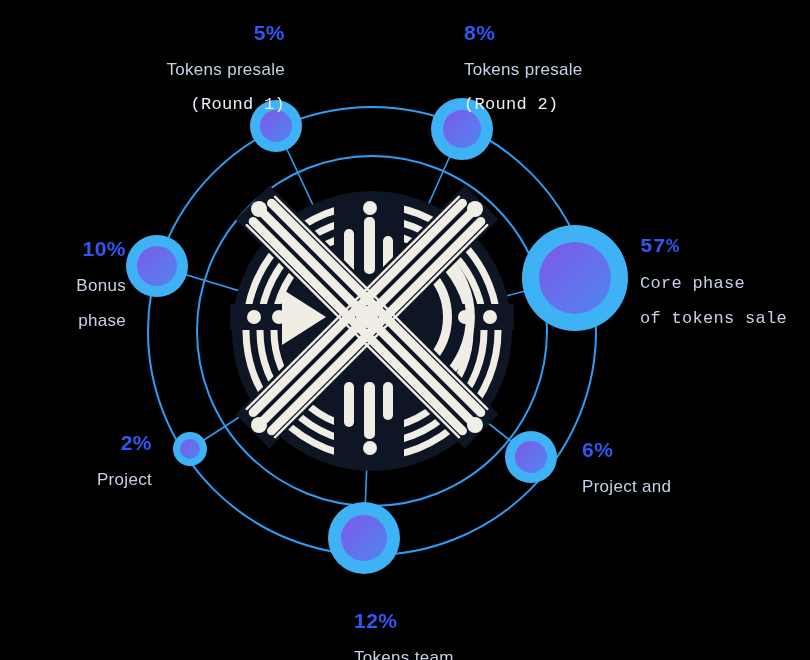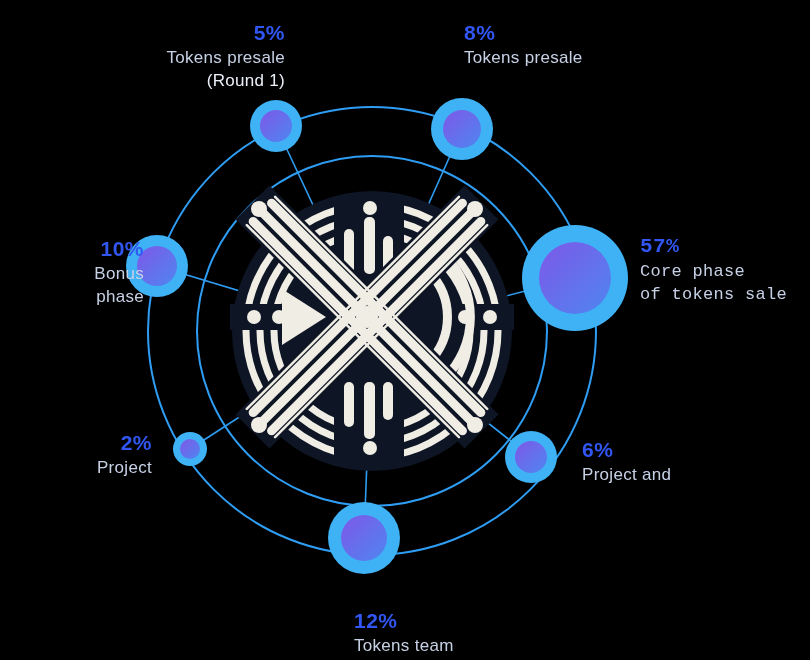--- a/index.html
+++ b/index.html
@@ -20,22 +20,22 @@
   #orbit{position:absolute;left:0;top:0;}
   .ring{fill:none;stroke:var(--ring);stroke-width:2;}
   .spoke{stroke:var(--ring);stroke-width:1.6;}
   .lbg{fill:var(--logo-bg);}
   .lfg{fill:var(--logo-fg);}
   .lst{stroke:var(--logo-fg);}
   #labels{position:absolute;left:0;top:0;width:810px;height:660px;pointer-events:none;}
   .seg{position:absolute;white-space:nowrap;}
   .seg.right{text-align:right;}
   .seg .pct{font-size:21px;font-weight:700;line-height:26px;color:var(--pct);letter-spacing:.5px;}
-  .seg .line{font-size:17px;line-height:23px;color:var(--label);letter-spacing:.3px;}
-  .seg .line.bright{color:var(--label-bright);}
+  .seg .line{font-size:17px;line-height:23px;color:var(--label);letter-spacing:.3px;margin-top:12px;}
+  .seg .line.bright{color:var(--label-bright);font-family:Liberation Mono, monospace;}
 </style>
 </head>
 <body>
 
 <div class="stage">
 
   <svg id="orbit" width="810" height="660" viewBox="0 0 810 660">
     <defs>
       <linearGradient id="bubbleGrad" x1="0" y1="0" x2="1" y2="1">
         <stop id="gradStart" offset="0" stop-color="#7E58E8"></stop>
@@ -152,22 +152,23 @@
 
   <div id="labels">
       <div class="seg right" style="top: 20px; right: 525px;">
         <div class="pct">5%</div>
         <div class="line">Tokens presale</div>
         <div class="line bright">(Round 1)</div>
       </div>
       <div class="seg left" style="top: 20px; left: 464px;">
         <div class="pct">8%</div>
         <div class="line">Tokens presale</div>
+        <div class="line bright">(Round 2)</div>
       </div>
-      <div class="seg right" style="top: 236px; right: 666px;">
+      <div class="seg right" style="top: 236px; right: 684px;">
         <div class="pct">10%</div>
         <div class="line">Bonus</div>
         <div class="line">phase</div>
       </div>
       <div class="seg left" style="top: 234px; left: 640px; font-family: Liberation Mono, monospace;">
         <div class="pct">57%</div>
         <div class="line">Core phase</div>
         <div class="line">of tokens sale</div>
       </div>
       <div class="seg right" style="top: 430px; right: 658px;">

